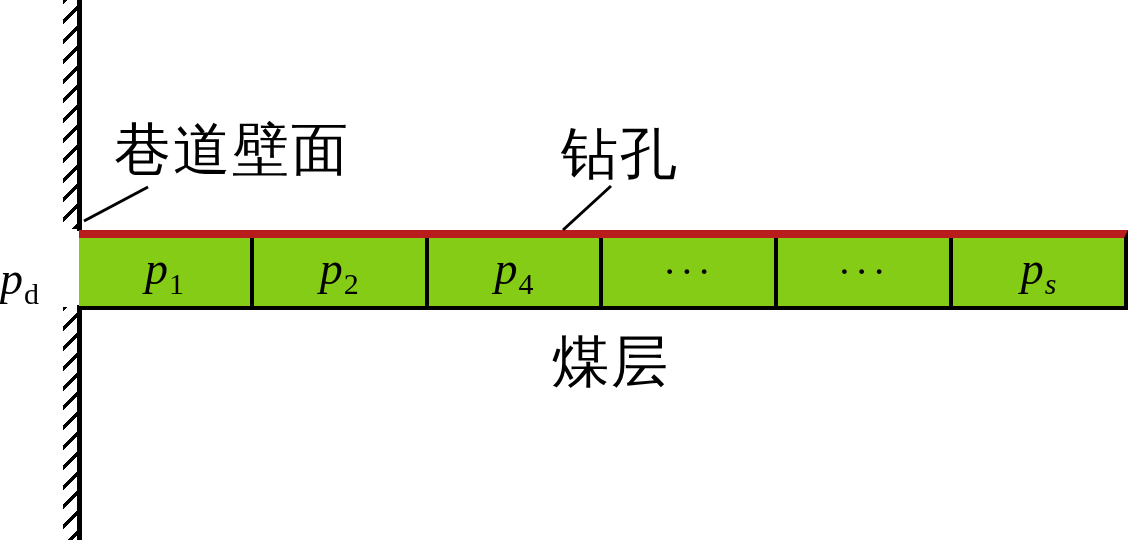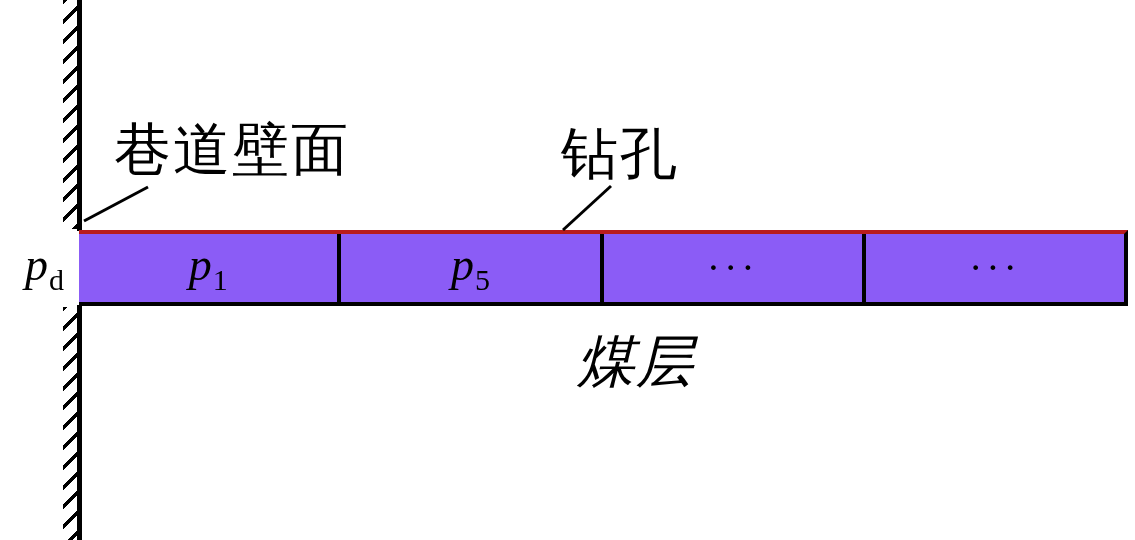--- a/index.html
+++ b/index.html
@@ -16,40 +16,40 @@
   .wall-upper { top: 0; height: 231px; }
   .wall-lower { top: 305px; height: 235px; }
   .hatch { position: absolute; left: 63px; width: 15px;
            background: repeating-linear-gradient(135deg, #000 0 3.5px, transparent 3.5px 14px); }
   .hatch-upper { top: 0; height: 229px; }
   .hatch-lower { top: 307px; height: 233px; }
 
   
   .row { position: absolute; left: 79px; top: 230px;
          width: 1045px; height: 68px;
-         border-top: 4px solid #b91c1c; border-bottom: 4px solid #000; border-right: 4px solid #000;
-         display: flex; background: #8b5cf6; }
+         border-top: 8px solid #b91c1c; border-bottom: 4px solid #000; border-right: 4px solid #000;
+         display: flex; background: #84cc16; }
   .cell { flex: 1 1 0; border-left: 4px solid #000;
           display: flex; align-items: center; justify-content: center; }
   .cell:first-child { border-left: none; }
   .math { font-style: italic; font-size: 46px; line-height: 1; white-space: nowrap; }
   .math .sub { font-style: normal; font-size: 30px; vertical-align: -10px; margin-left: 1px; }
   .math .sub.it { font-style: italic; }
   .cell.dots .math { font-style: normal; font-size: 40px; letter-spacing: 4px; }
 
   
-  .pd-box { position: absolute; left: 0; top: 230px; width: 64px; height: 76px;
-            display: flex; align-items: center; justify-content: flex-end; }
+  .pd-box { position: absolute; left: 0; top: 244px; width: 64px; height: 76px;
+            display: flex; align-items: center; justify-content: flex-start; }
 
   
   .cn { position: absolute; font-size: 57px; line-height: 1; letter-spacing: 2px;
         white-space: nowrap; color: #000; }
   .lbl-wall { left: 114px; top: 121px; }
   .lbl-borehole { left: 561px; top: 125px; }
-  .lbl-coal { left: 577px; top: 333px; font-style: italic; }
+  .lbl-coal { left: 552px; top: 333px; }
 
   
   .overlay { position: absolute; left: 0; top: 0; width: 1135px; height: 540px; }
 </style>
 </head>
 <body>
 
 <div class="stage">
 
   <div class="hatch hatch-upper"></div>
@@ -59,27 +59,33 @@
 
   <div class="pd-box">
     <span class="math"><span>p</span><span class="sub">d</span></span>
   </div>
 
   <div class="row">
     <div class="cell">
       <span class="math"><span>p</span><span class="sub">1</span></span>
     </div>
     <div class="cell">
-      <span class="math"><span>p</span><span class="sub">5</span></span>
+      <span class="math"><span>p</span><span class="sub">2</span></span>
+    </div>
+    <div class="cell">
+      <span class="math"><span>p</span><span class="sub">4</span></span>
     </div>
     <div class="cell dots">
       <span class="math"><span>···</span></span>
     </div>
     <div class="cell dots">
       <span class="math"><span>···</span></span>
+    </div>
+    <div class="cell">
+      <span class="math"><span>p</span><span class="sub it">s</span></span>
     </div>
   </div>
 
   <div class="cn lbl-borehole">钻孔</div>
   <div class="cn lbl-wall">巷道壁面</div>
   <div class="cn lbl-coal">煤层</div>
 
   <svg class="overlay" viewBox="0 0 1135 540">
     <line x1="148" y1="187" x2="84" y2="221" stroke="#000" stroke-width="3"></line>
     <line x1="611" y1="186" x2="563" y2="230" stroke="#000" stroke-width="3"></line>

